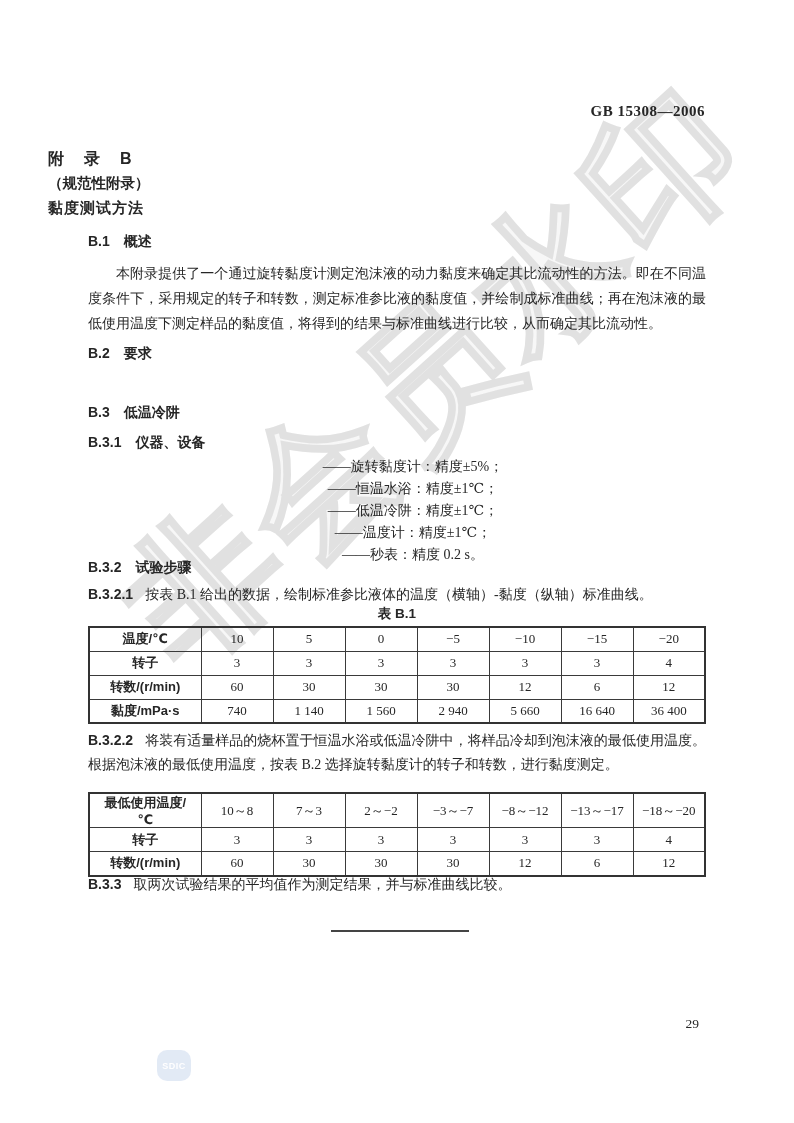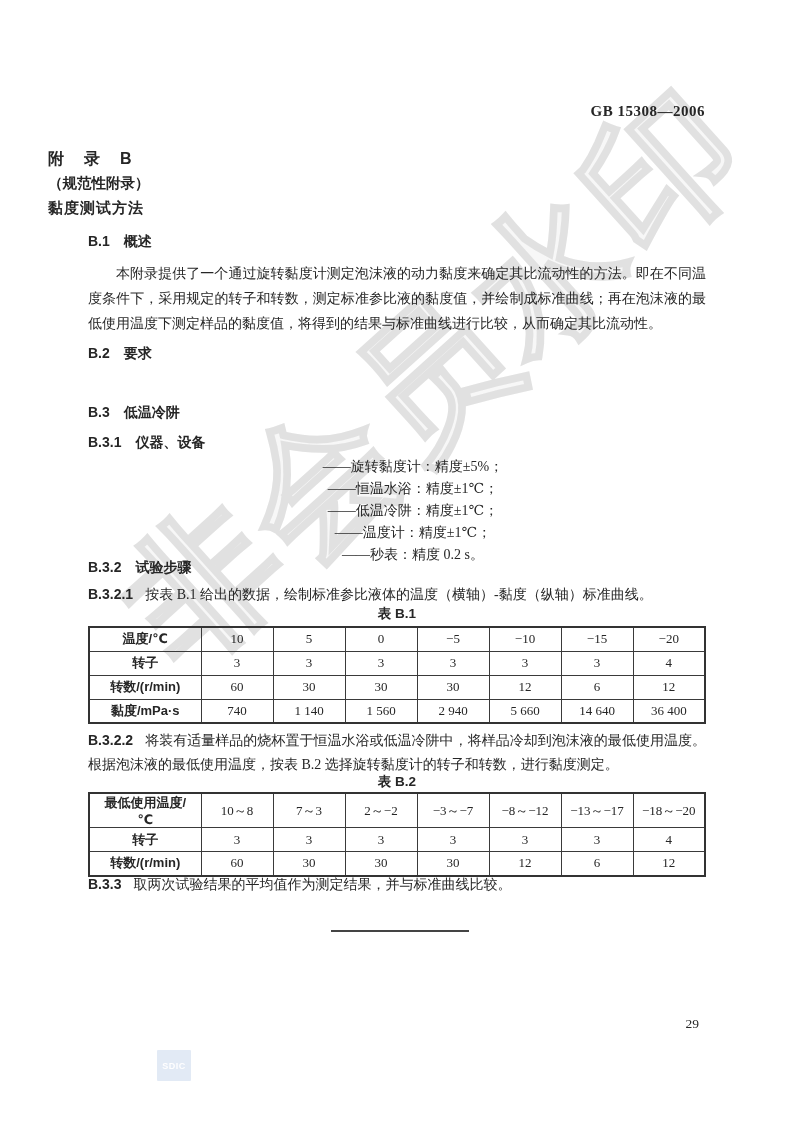--- a/index.html
+++ b/index.html
@@ -129,21 +129,21 @@
     font-size: 13.5px;
   }
 
   .corner-logo {
     top: 1050px;
     left: 157px;
     width: 34px;
     height: 31px;
     background: #ccd9ee;
     opacity: 0.55;
-    border-radius: 1px;
+    border-radius: 10px;
     color: #ffffff;
     font-family: "Liberation Sans", "DejaVu Sans", sans-serif;
     font-weight: bold;
     font-size: 9px;
     display: flex;
     align-items: center;
     justify-content: center;
     letter-spacing: 0.5px;
   }
 </style>
@@ -235,31 +235,30 @@
       <td>6</td>
       <td>12</td>
     </tr>
     <tr>
       <td class="row-label">黏度/mPa·s</td>
       <td>740</td>
       <td>1 140</td>
       <td>1 560</td>
       <td>2 940</td>
       <td>5 660</td>
-      <td>14 640</td>
+      <td>16 640</td>
       <td>36 400</td>
     </tr>
   </tbody>
     </table>
 
   <div class="layer body-text" style="top:728px;line-height:24px">
     <span class="clause-label">B.3.2.2</span><span>将装有适量样品的烧杯置于恒温水浴或低温冷阱中，将样品冷却到泡沫液的最低使用温度。根据泡沫液的最低使用温度，按表 B.2 选择旋转黏度计的转子和转数，进行黏度测定。</span>
   </div>
 
-  <div class="layer table-caption" style="top:773px">表 B.2</div>
   <table class="data-table" style="top:792px">
     <colgroup>
         <col class="label-col">
         <col>
         <col>
         <col>
         <col>
         <col>
         <col>
         <col>

